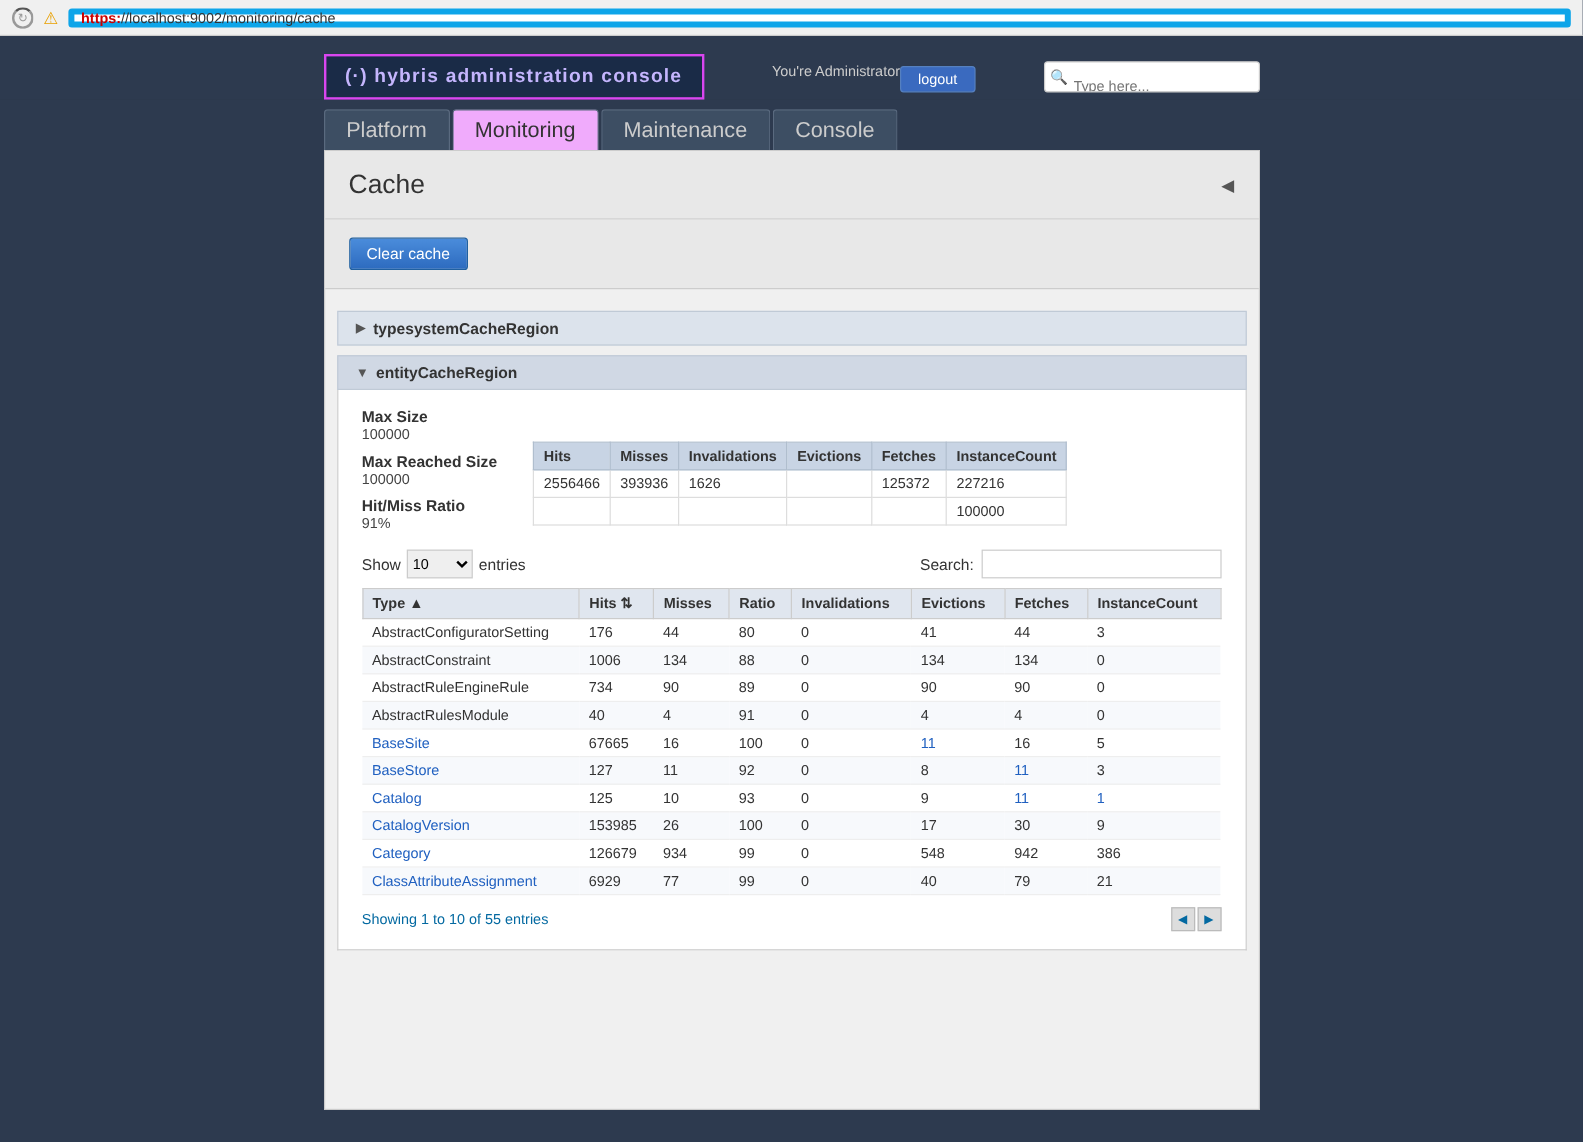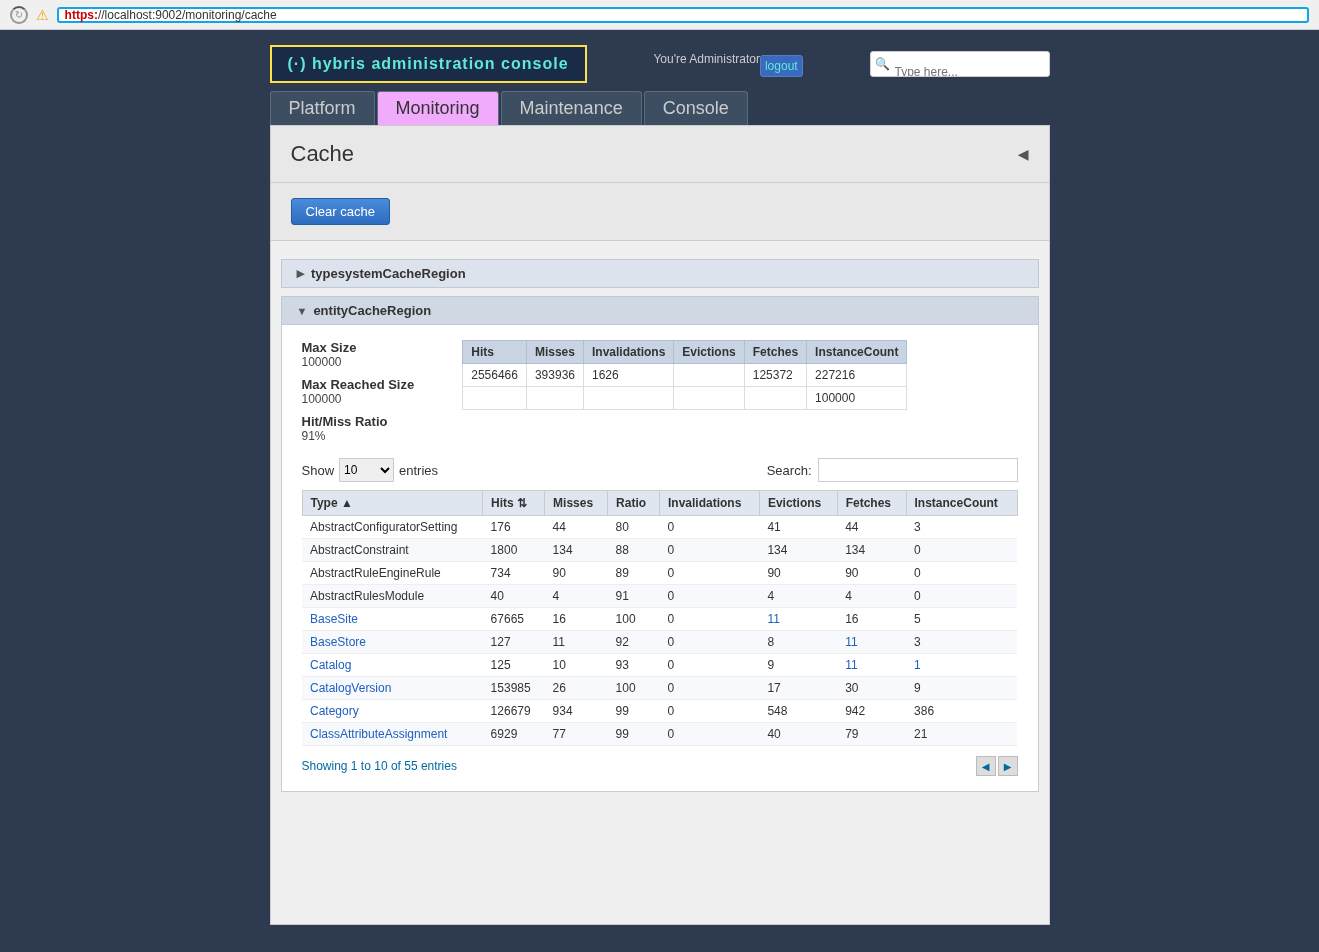--- a/index.html
+++ b/index.html
@@ -27,21 +27,21 @@
       display: flex; align-items: center; justify-content: center;
       font-size: 10px; color: #999;
     }
     .browser-bar .warning-icon {
       color: #e8a000;
       font-size: 14px;
     }
     .url-bar {
       flex: 1;
       height: 16px;
-      border: 2px solid #0ea5e9;
+      border: 5px solid #0ea5e9;
       border-radius: 3px;
       padding: 2px 6px;
       font-size: 12px;
       background: white;
       display: flex;
       align-items: center;
     }
     .url-bar .https {
       color: #cc0000;
       font-weight: bold;
@@ -54,39 +54,39 @@
       padding: 15px 0 0 0;
     }
     .top-nav-inner {
       width: 780px;
       display: flex;
       align-items: center;
       justify-content: space-between;
     }
     .logo-area {
       background: #1a2b47;
-      border: 2px solid #fde047;
+      border: 2px solid #d946ef;
       padding: 8px 16px;
-      color: #5eead4;
+      color: #c4b5fd;
       font-size: 16px;
       font-weight: bold;
       letter-spacing: 1px;
     }
     .user-area {
       display: flex;
       flex-direction: row;
       align-items: flex-start;
       color: #ccc;
       font-size: 12px;
     }
     .logout-btn {
       background: #3a6abf;
-      color: #5eead4;
+      color: #ffffff;
       border: 1px solid #5580c0;
-      padding: 3px 4px;
+      padding: 3px 14px;
       cursor: pointer;
       font-size: 12px;
       border-radius: 3px;
       margin-top: 3px;
     }
     .search-input {
       width: 180px;
       height: 26px;
       border: 1px solid #ccc;
       border-radius: 3px;
@@ -376,21 +376,21 @@
         </div>
       </div>
 
       <div class="cache-region">
         <div class="region-header expanded">
           <span class="arrow">▼</span>
           <span class="region-title">entityCacheRegion</span>
         </div>
         <div class="region-body">
 
-          <div style="display: flex; gap: 48px; margin-bottom: 10px;">
+          <div style="display: flex; gap: 30px; margin-bottom: 10px; align-items: flex-end;">
             <div>
               <div style="margin-bottom: 8px;">
                 <div class="stat-label">Max Size</div>
                 <div class="stat-value">100000</div>
               </div>
               <div style="margin-bottom: 8px;">
                 <div class="stat-label">Max Reached Size</div>
                 <div class="stat-value">100000</div>
               </div>
               <div>
@@ -468,21 +468,21 @@
                 <td>176</td>
                 <td>44</td>
                 <td>80</td>
                 <td>0</td>
                 <td>41</td>
                 <td>44</td>
                 <td>3</td>
               </tr>
               <tr>
                 <td>AbstractConstraint</td>
-                <td>1800</td>
+                <td>1006</td>
                 <td>134</td>
                 <td>88</td>
                 <td>0</td>
                 <td>134</td>
                 <td>134</td>
                 <td>0</td>
               </tr>
               <tr>
                 <td>AbstractRuleEngineRule</td>
                 <td>734</td>

